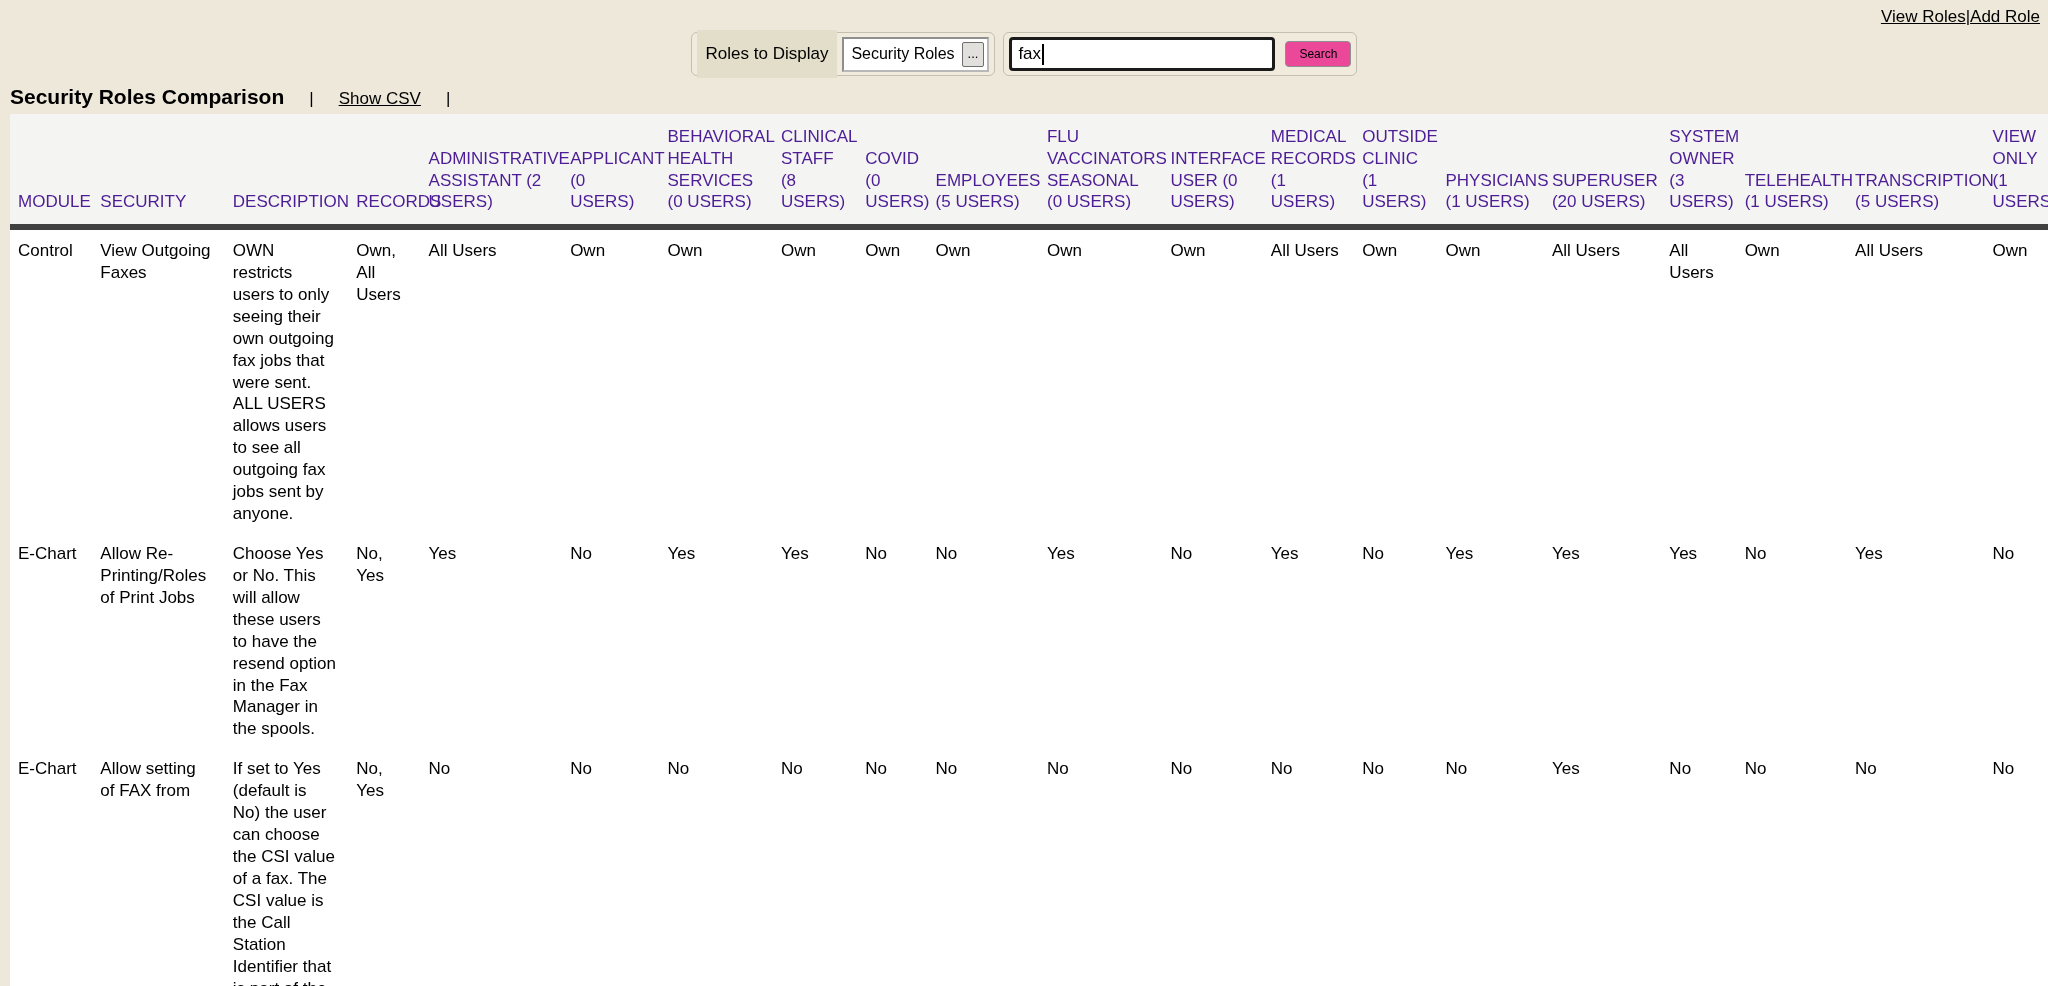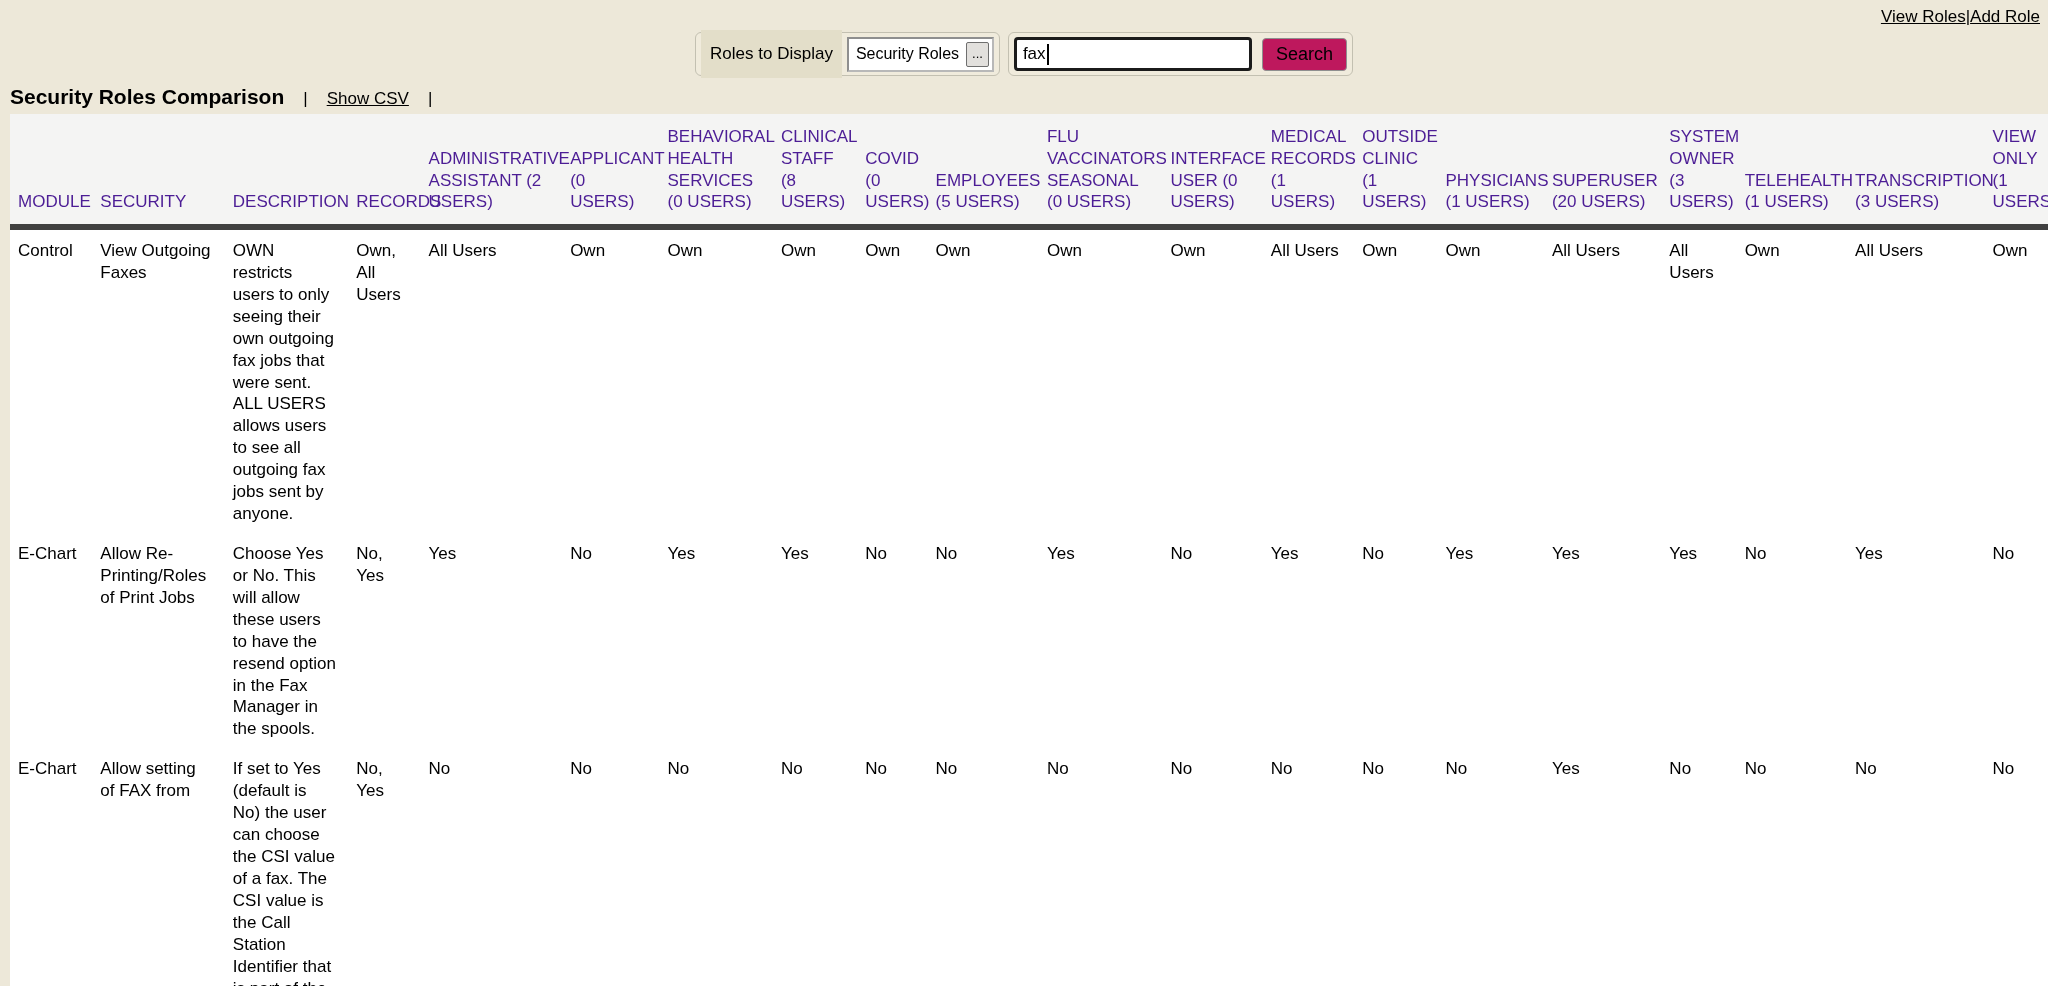--- a/index.html
+++ b/index.html
@@ -58,40 +58,40 @@
     padding: 4px 5px 6px 5px;
     border-radius: 2px;
     font-family: "Liberation Sans", sans-serif;
     cursor: pointer;
   }
   .search-box {
     display: flex; align-items: center;
     background: #fff;
     border: 3px solid #1b1b1b;
     border-radius: 4px;
-    width: 238px; height: 34px;
+    width: 266px; height: 34px;
     padding: 0 6px;
     font-size: 17px;
   }
   .caret { display: inline-block; width: 2px; height: 21px; background: #000; margin-left: 1px; }
   .search-btn {
     margin-left: 10px;
-    font-size: 18px;
+    font-size: 12px;
     padding: 5px 13px;
-    background: #be185d;
+    background: #ec4899;
     border: 1px solid #8f8f8f;
     border-radius: 4px;
     font-family: "Liberation Sans", sans-serif;
     cursor: pointer;
   }
 
   
   .heading-row {
     margin: 9px 0 5px 10px;
-    display: flex; align-items: baseline; gap: 19px;
+    display: flex; align-items: baseline; gap: 25px;
     font-size: 17px;
   }
   .page-title { font-size: 21px; font-weight: bold; margin: 0; display: inline; }
 
   
   table {
     border-collapse: collapse;
     table-layout: fixed;
     margin-left: 10px;
     width: 2038px;
@@ -187,21 +187,21 @@
         <th>COVID (0 USERS)</th>
         <th>EMPLOYEES (5 USERS)</th>
         <th>FLU VACCINATORS SEASONAL (0 USERS)</th>
         <th>INTERFACE USER (0 USERS)</th>
         <th>MEDICAL RECORDS (1 USERS)</th>
         <th>OUTSIDE CLINIC (1 USERS)</th>
         <th>PHYSICIANS (1 USERS)</th>
         <th>SUPERUSER (20 USERS)</th>
         <th>SYSTEM OWNER (3 USERS)</th>
         <th>TELEHEALTH (1 USERS)</th>
-        <th>TRANSCRIPTION (3 USERS)</th>
+        <th>TRANSCRIPTION (5 USERS)</th>
         <th>VIEW ONLY (1 USERS)</th>
       </tr>
   </thead>
   <tbody>
       <tr>
         <td>Control</td>
         <td>View Outgoing Faxes</td>
         <td>OWN restricts users to only seeing their own outgoing fax jobs that were sent. ALL USERS allows users to see all outgoing fax jobs sent by anyone.</td>
         <td>Own, All Users</td>
         <td>All Users</td>

